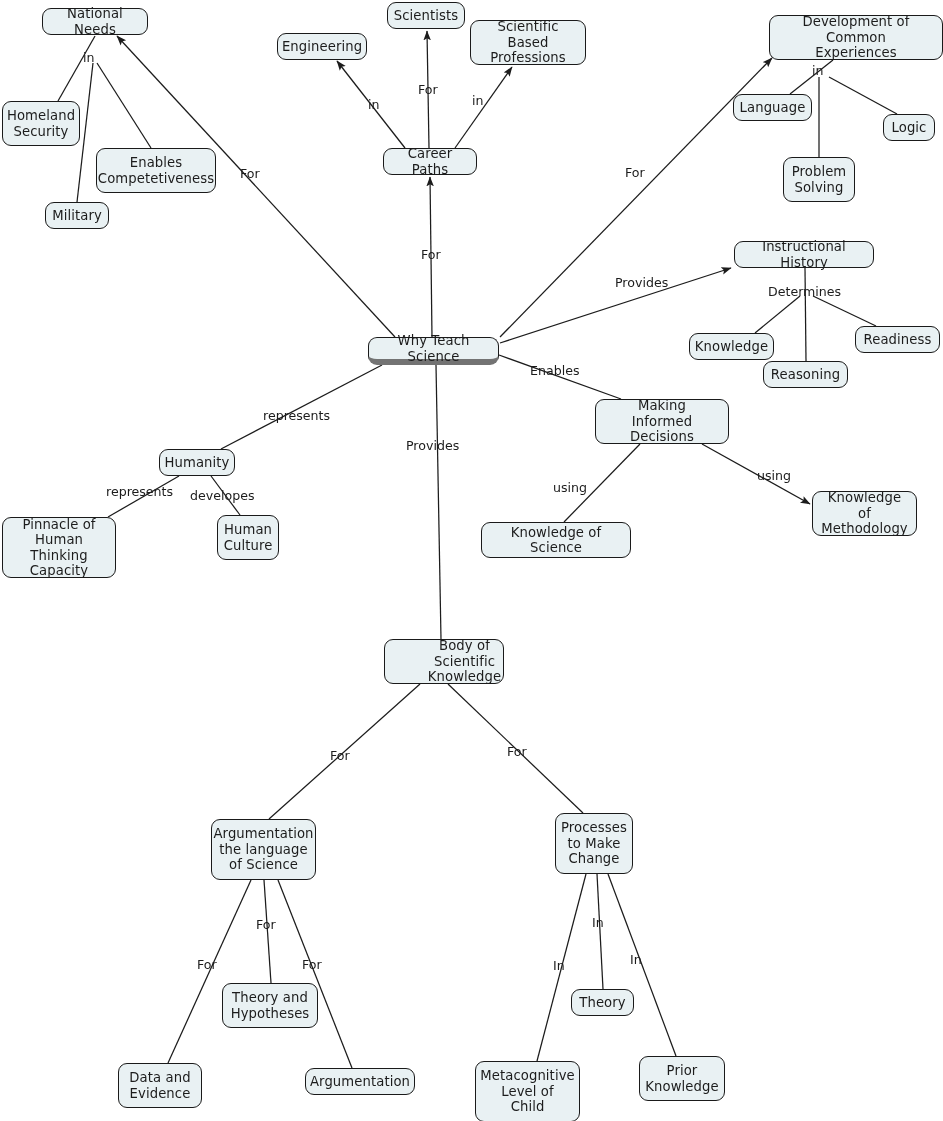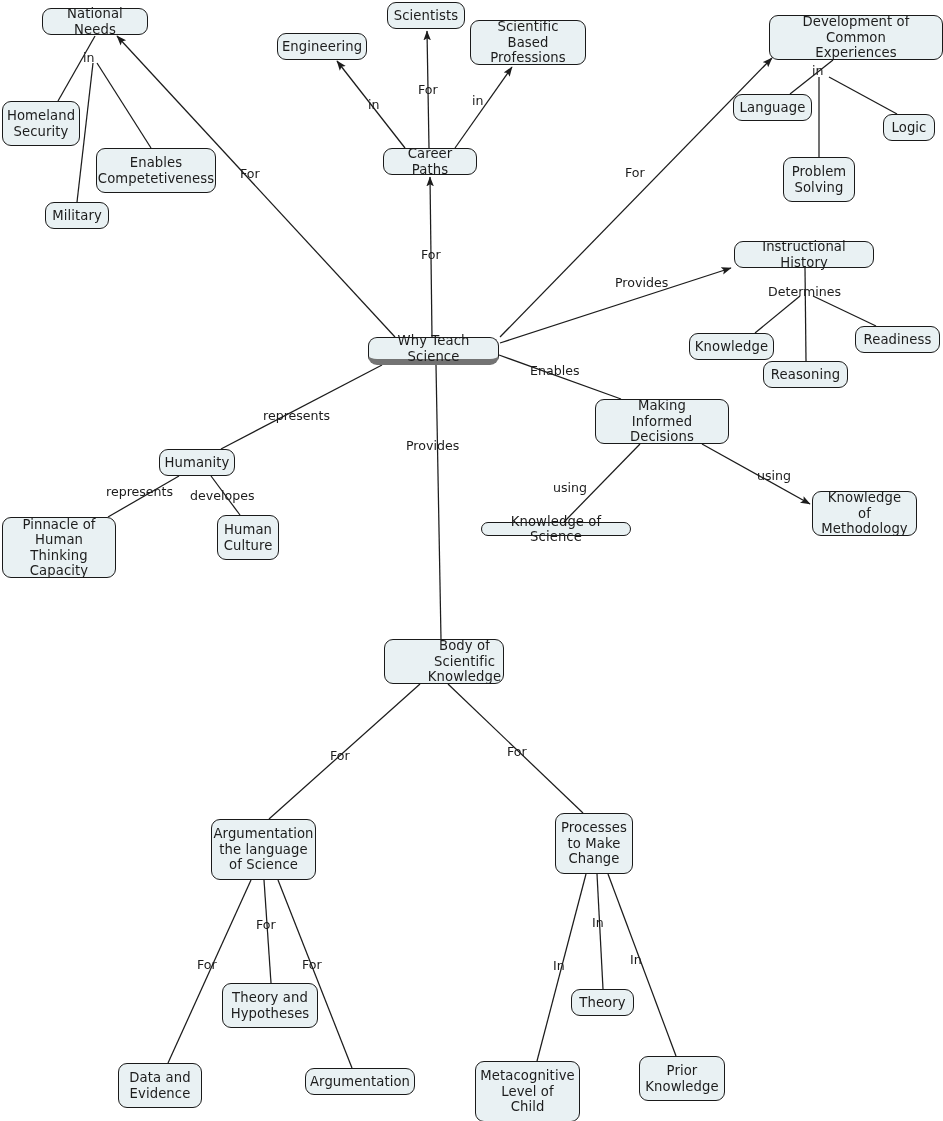--- a/index.html
+++ b/index.html
@@ -125,21 +125,21 @@
       <div class="node" style="left: 855px; top: 326px; width: 85px; height: 27px;">Readiness</div>
       <div class="node selected" style="left: 368px; top: 337px; width: 131px; height: 28px;">Why Teach Science</div>
       <div class="node" style="left: 159px; top: 449px; width: 76px; height: 27px;">Humanity</div>
       <div class="node" style="left: 2px; top: 517px; width: 114px; height: 61px;">Pinnacle of
 Human Thinking
 Capacity</div>
       <div class="node" style="left: 217px; top: 515px; width: 62px; height: 45px;">Human
 Culture</div>
       <div class="node" style="left: 595px; top: 399px; width: 134px; height: 45px;">Making
 Informed Decisions</div>
-      <div class="node" style="left: 481px; top: 522px; width: 150px; height: 14px;">Knowledge of Science</div>
+      <div class="node" style="left: 481px; top: 522px; width: 150px; height: 36px;">Knowledge of Science</div>
       <div class="node" style="left: 812px; top: 491px; width: 105px; height: 45px;">Knowledge of
 Methodology</div>
       <div class="node" style="left: 384px; top: 639px; width: 120px; height: 45px; padding-left: 48px;">Body of Scientific
 Knowledge</div>
       <div class="node" style="left: 211px; top: 819px; width: 105px; height: 61px;">Argumentation
 the language
 of Science</div>
       <div class="node" style="left: 555px; top: 813px; width: 78px; height: 61px;">Processes
 to Make
 Change</div>

